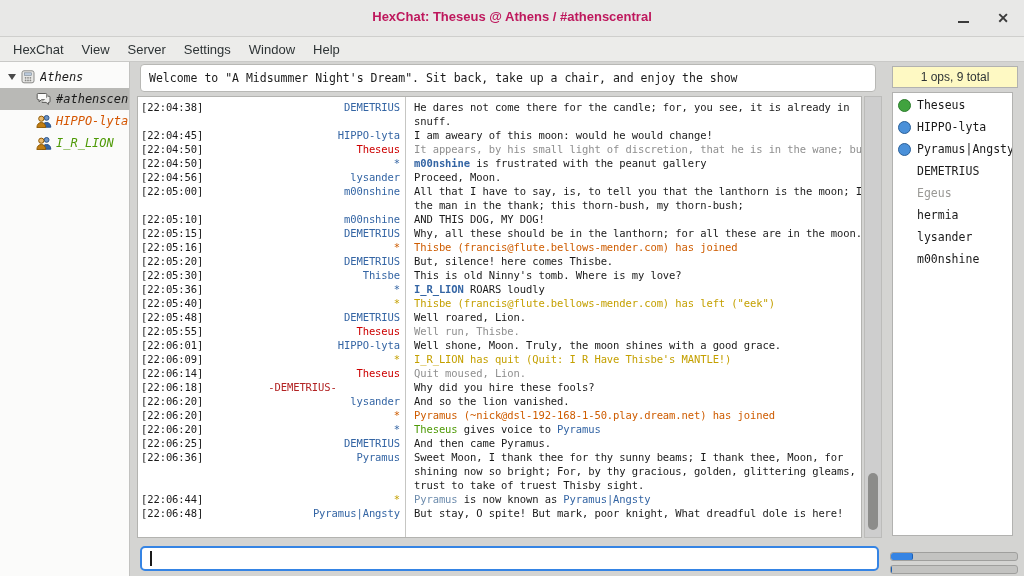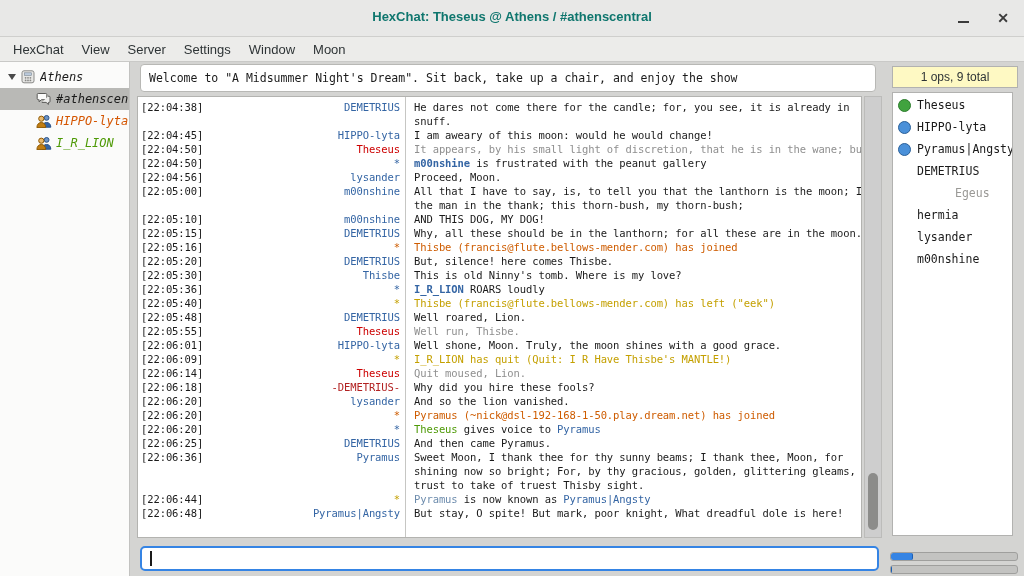--- a/index.html
+++ b/index.html
@@ -3,21 +3,21 @@
 <meta charset="utf-8">
 <style>
   html,body{margin:0;padding:0;width:1024px;height:576px;overflow:hidden;
     font-family:"Liberation Sans",sans-serif;background:#d4d4d2;}
   .window{position:absolute;inset:0;background:#d4d4d2;outline:1px solid #9a9a98;}
 
   
   .titlebar{position:absolute;left:0;top:0;width:1024px;height:36px;background:#e8e8e7;
     border-bottom:1px solid #cfcfcd;}
   .title{position:absolute;left:0;right:0;top:9px;text-align:center;font-size:13px;
-    font-weight:bold;color:#0f766e;}
+    font-weight:bold;color:#be185d;}
   .tb-btn{position:absolute;top:6px;width:26px;height:24px;display:flex;align-items:center;
     justify-content:center;color:#3b3b3b;cursor:default;}
   .tb-btn.min{right:48px;}
   .tb-btn.close{right:8px;font-size:14px;font-weight:bold;}
   .min-glyph{display:block;width:11px;height:2px;background:#3b3b3b;margin-top:8px;}
 
   
   .menubar{position:absolute;left:0;top:37px;width:1024px;height:25px;background:#ececea;
     border-bottom:1px solid #c9c9c7;display:flex;align-items:center;padding-left:4px;box-sizing:border-box;}
   .menu-item{font-size:13px;color:#2e3436;padding:3px 9px;}
@@ -42,21 +42,21 @@
   .chatbox{position:absolute;left:0;top:0;width:725px;height:442px;background:#ffffff;
     border:1px solid #b3b3b0;box-sizing:border-box;overflow:hidden;padding-top:3px;
     font-family:"DejaVu Sans Mono",monospace;font-size:10.5px;line-height:14px;letter-spacing:-0.1px;}
   .colsep{position:absolute;left:267px;top:0;bottom:0;width:1px;background:#c6c6c3;}
   .crow{display:flex;height:14px;white-space:pre;}
   .ct{flex:none;margin-left:3px;width:64px;color:#1a1a1a;}
   .cn{flex:none;width:195px;text-align:right;}
   .cm{margin-left:14px;}
   .nk-blue{color:#3465a4;}
   .nk-red{color:#cc0000;}
-  .nk-notice{color:#b22222;}
+  .nk-notice{color:#b22222;text-align:center;}
   .nk-star-blue{color:#3465a4;}
   .nk-star-join{color:#ce5c00;}
   .nk-star-part{color:#c4a000;}
   .sg-msg{color:#1a1a1a;}
   .sg-own{color:#8f8f8f;}
   .sg-join{color:#ce5c00;}
   .sg-part{color:#c4a000;}
   .sg-action{color:#3465a4;font-weight:bold;}
   .sg-green{color:#4e9a06;}
   .sg-blue{color:#3465a4;}
@@ -72,21 +72,21 @@
 
   
   .right{position:absolute;left:888px;top:62px;right:0;bottom:0;background:#d4d4d2;}
   .opsframe{position:absolute;left:4px;top:4px;width:126px;height:22px;box-sizing:border-box;
     background:#fef9c3;border:1px solid #b2b2b0;display:flex;align-items:center;justify-content:center;
     font-size:12px;color:#2e3436;}
   .userlist{position:absolute;left:4px;top:30px;width:121px;height:444px;box-sizing:border-box;
     background:#ffffff;border:1px solid #b2b2b0;padding-top:1px;
     font-family:"DejaVu Sans Mono",monospace;font-size:11.5px;}
   .urow{height:22px;display:flex;align-items:center;color:#1a1a1a;white-space:nowrap;overflow:hidden;}
-  .urow.away{color:#9a9996;padding-left:38px;}
+  .urow.away{color:#9a9996;}
   .udot{flex:none;width:13px;height:13px;border-radius:50%;margin:0 6px 0 5px;box-sizing:border-box;}
   .udot.op{background:#41a33f;border:1px solid #2d7d2d;}
   .udot.voice{background:#4a90d9;border:1px solid #2a6099;}
   .udot.none{background:transparent;border:none;}
   .meter{position:absolute;left:2px;width:128px;height:9px;background:#c3c3c1;
     border:1px solid #9f9f9d;border-radius:3px;box-sizing:border-box;overflow:hidden;}
   .meter.lag{top:490px;}
   .meter.throttle{top:503px;}
   .meter .fill{height:100%;background:#3584e4;border-radius:2px;border-right:1px solid #1c5fb4;}
 </style>
@@ -104,21 +104,21 @@
         <span>✕</span>
       </span>
   </div>
 
   <div class="menubar" id="menubar">
       <span class="menu-item">HexChat</span>
       <span class="menu-item">View</span>
       <span class="menu-item">Server</span>
       <span class="menu-item">Settings</span>
       <span class="menu-item">Window</span>
-      <span class="menu-item">Moon</span>
+      <span class="menu-item">Help</span>
     </div>
 
   <div class="sidebar" id="sidebar">
       <div class="trow">
         <span class="expander"></span>
         <span class="ticon">
           <svg width="16" height="14" viewBox="0 0 16 14">
             <rect x="2" y="0.8" width="12" height="12" rx="2" fill="#e7e7e5" stroke="#8a8a88"></rect>
             <rect x="4.4" y="2.8" width="7.2" height="2.6" fill="#bccbdd" stroke="#7d8894" stroke-width="0.6"></rect>
             <circle cx="5.6" cy="7.8" r="0.9" fill="#888886"></circle>

